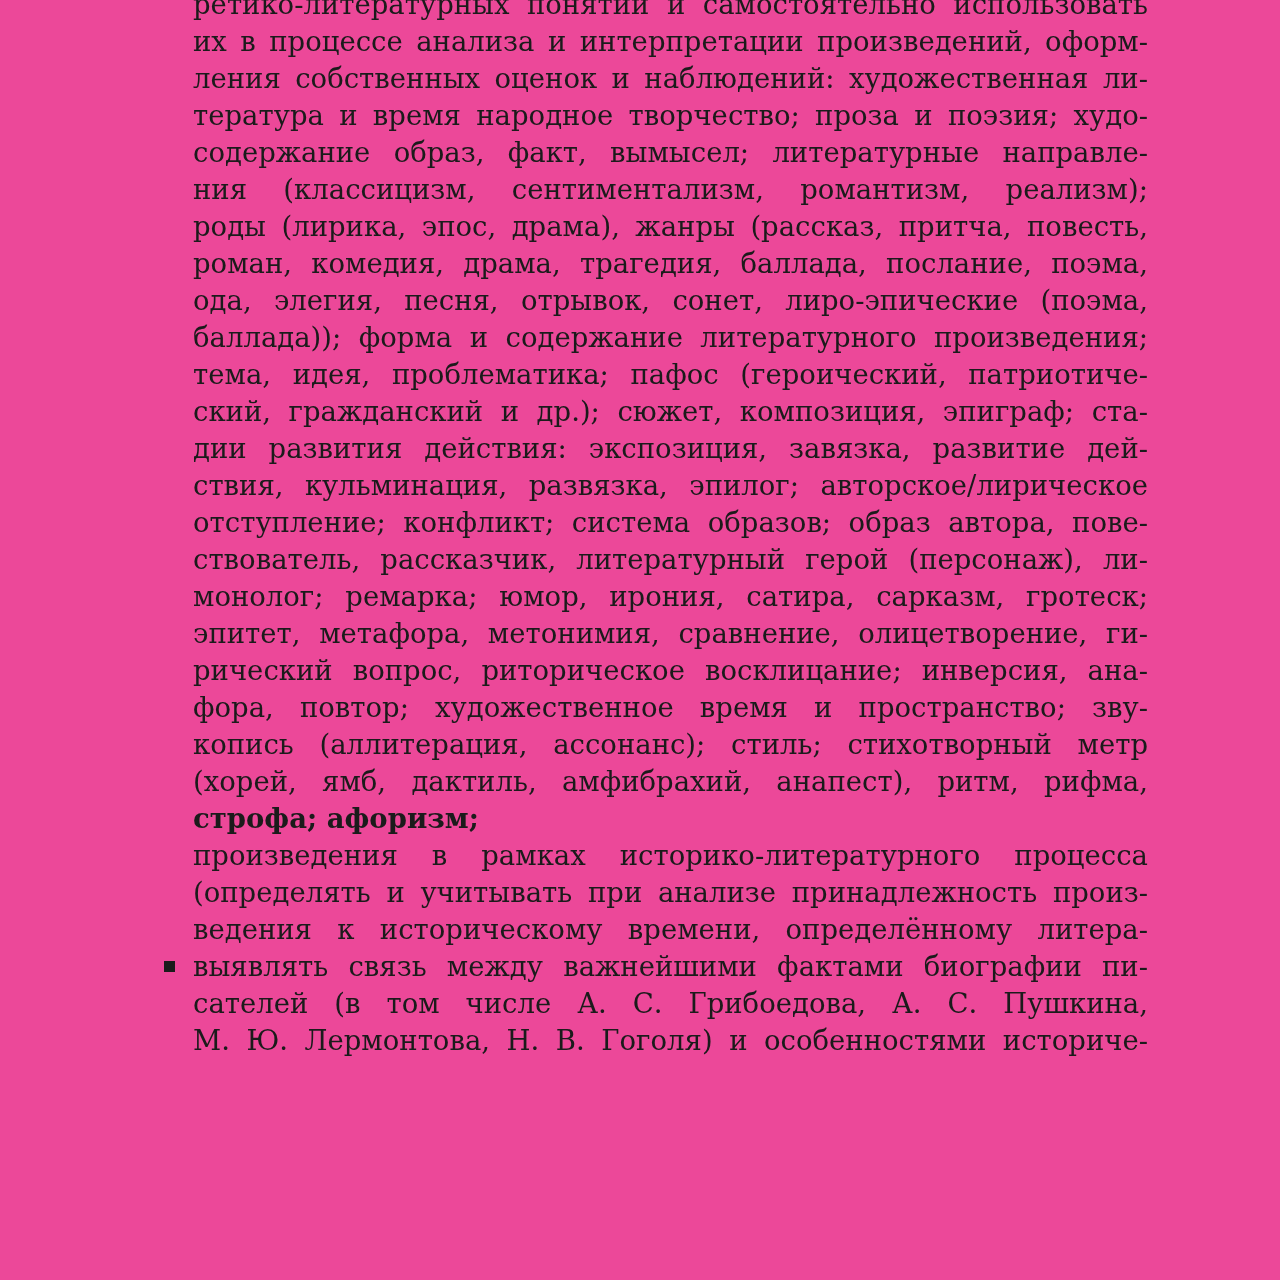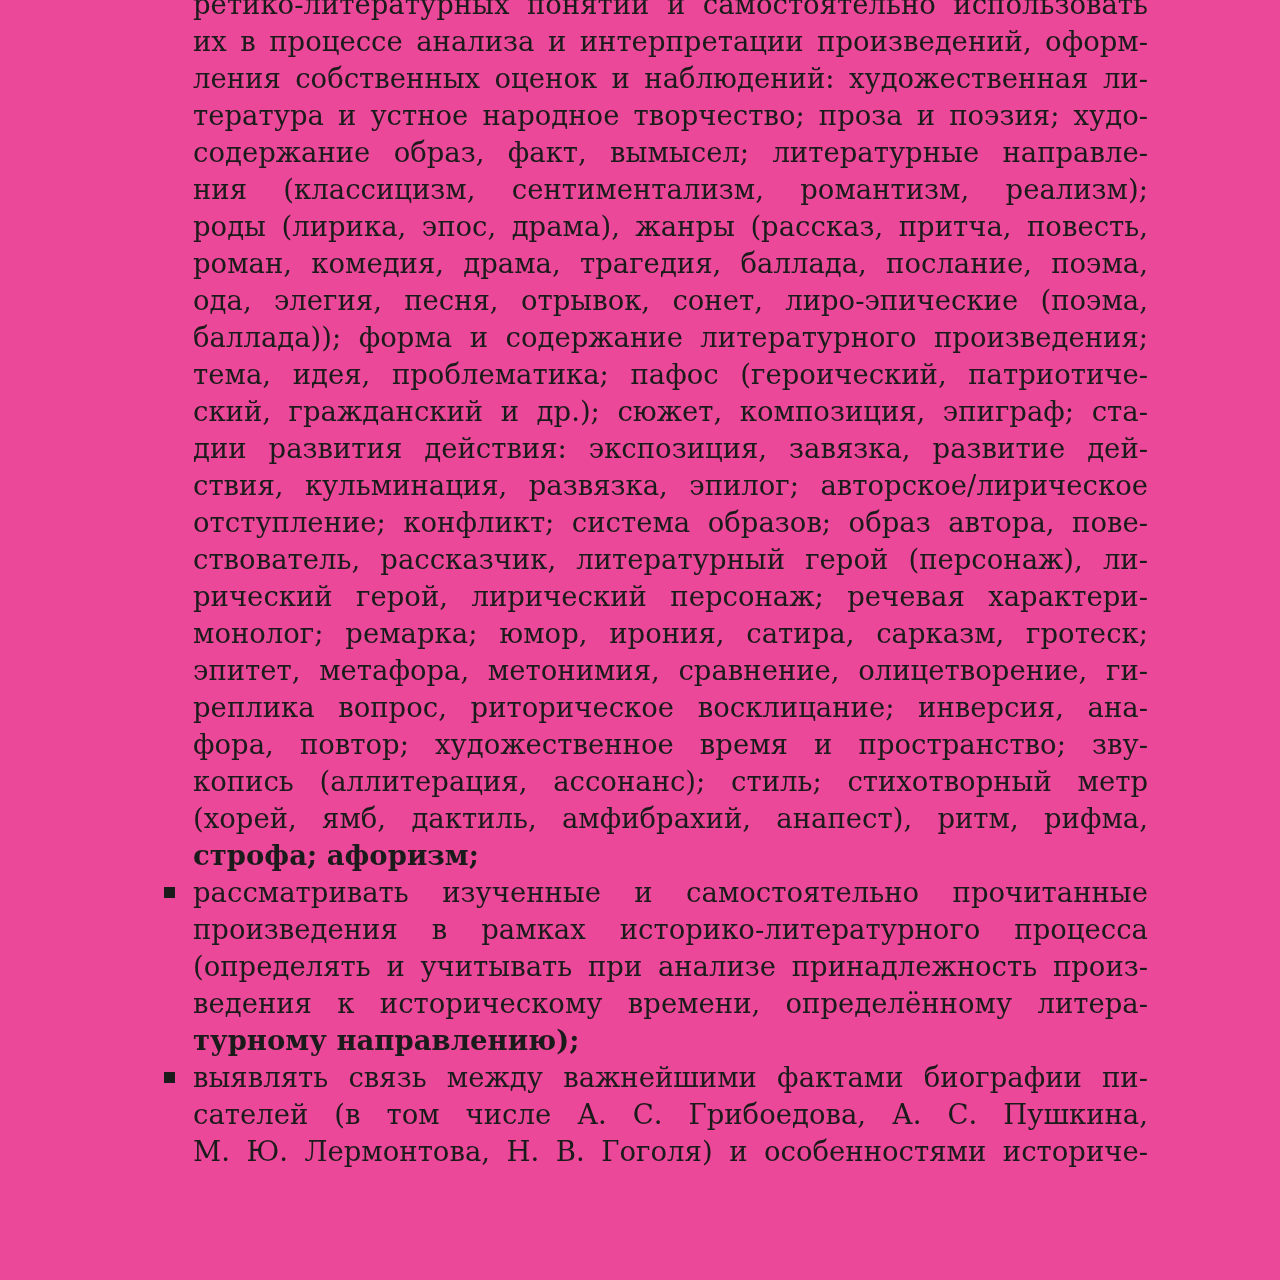--- a/index.html
+++ b/index.html
@@ -55,48 +55,45 @@
 </style>
 </head>
 <body style="background: rgb(251, 251, 251);">
 
 <div class="page">
   <div class="text-column" style="color: rgb(27, 27, 27);">
       <div class="list-item">
         <div class="line">ретико-литературных понятий и самостоятельно использовать</div>
         <div class="line">их в процессе анализа и интерпретации произведений, оформ-</div>
         <div class="line">ления собственных оценок и наблюдений: художественная ли-</div>
-        <div class="line">тература и устное народное творчество; проза и поэзия; худо-</div>
+        <div class="line">тература и время народное творчество; проза и поэзия; худо-</div>
         <div class="line">содержание образ, факт, вымысел; литературные направле-</div>
         <div class="line">ния (классицизм, сентиментализм, романтизм, реализм);</div>
         <div class="line">роды (лирика, эпос, драма), жанры (рассказ, притча, повесть,</div>
         <div class="line">роман, комедия, драма, трагедия, баллада, послание, поэма,</div>
         <div class="line">ода, элегия, песня, отрывок, сонет, лиро-эпические (поэма,</div>
         <div class="line">баллада)); форма и содержание литературного произведения;</div>
         <div class="line">тема, идея, проблематика; пафос (героический, патриотиче-</div>
         <div class="line">ский, гражданский и др.); сюжет, композиция, эпиграф; ста-</div>
         <div class="line">дии развития действия: экспозиция, завязка, развитие дей-</div>
         <div class="line">ствия, кульминация, развязка, эпилог; авторское/лирическое</div>
         <div class="line">отступление; конфликт; система образов; образ автора, пове-</div>
         <div class="line">ствователь, рассказчик, литературный герой (персонаж), ли-</div>
-        <div class="line">рический герой, лирический персонаж; речевая характери-</div>
         <div class="line">монолог; ремарка; юмор, ирония, сатира, сарказм, гротеск;</div>
         <div class="line">эпитет, метафора, метонимия, сравнение, олицетворение, ги-</div>
-        <div class="line">реплика вопрос, риторическое восклицание; инверсия, ана-</div>
+        <div class="line">рический вопрос, риторическое восклицание; инверсия, ана-</div>
         <div class="line">фора, повтор; художественное время и пространство; зву-</div>
         <div class="line">копись (аллитерация, ассонанс); стиль; стихотворный метр</div>
         <div class="line">(хорей, ямб, дактиль, амфибрахий, анапест), ритм, рифма,</div>
         <div class="line last">строфа; афоризм;</div>
       </div>
       <div class="list-item">
-        <div class="line">рассматривать изученные и самостоятельно прочитанные<span class="bullet"></span></div>
         <div class="line">произведения в рамках историко-литературного процесса</div>
         <div class="line">(определять и учитывать при анализе принадлежность произ-</div>
         <div class="line">ведения к историческому времени, определённому литера-</div>
-        <div class="line last">турному направлению);</div>
       </div>
       <div class="list-item">
         <div class="line">выявлять связь между важнейшими фактами биографии пи-<span class="bullet"></span></div>
         <div class="line">сателей (в том числе А. С. Грибоедова, А. С. Пушкина,</div>
         <div class="line">М. Ю. Лермонтова, Н. В. Гоголя) и особенностями историче-</div>
       </div>
     </div>
 </div>
 
 </body></html>

